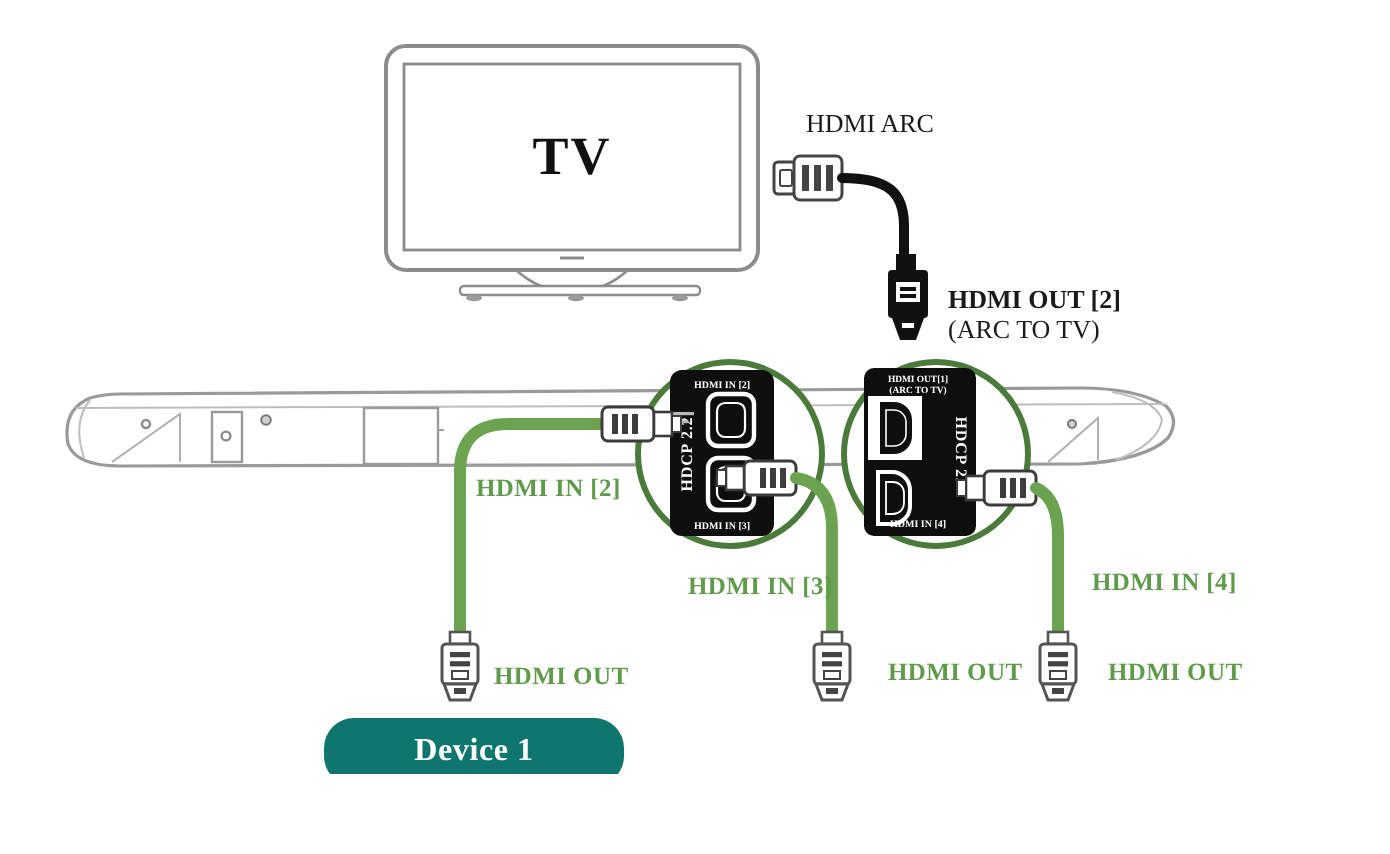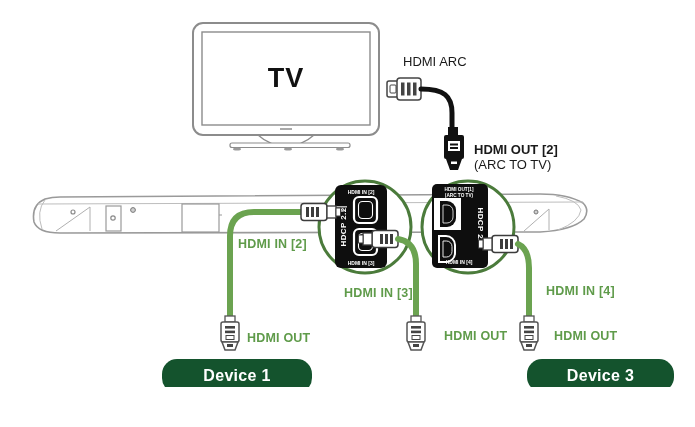--- a/index.html
+++ b/index.html
@@ -1,26 +1,26 @@
 <!DOCTYPE html>
 <html><head>
 <meta charset="utf-8">
 <style>
   html,body{margin:0;padding:0;background:#fff;}
   .stage{position:relative;width:695px;height:387px;background:#fff;overflow:hidden;
-         font-family:Liberation Sans, sans-serif;}
+         font-family:Liberation Serif, serif;}
   .stage svg{position:absolute;left:0;top:0;}
   .lbl{position:absolute;white-space:nowrap;line-height:1.1;}
   .lbl.black{color:#1a1a1a;font-size:13px;}
   .lbl.bold{font-weight:700;}
   .lbl.green{color:#5f9b4a;font-size:12.5px;font-weight:700;letter-spacing:.2px;}
   .tv-label{position:absolute;left:193px;top:23px;width:186px;height:110px;
             display:flex;align-items:center;justify-content:center;
             font-size:27px;font-weight:700;color:#111;letter-spacing:1px;}
-  .device{position:absolute;height:34px;background:#14532d;border-radius:15px;
+  .device{position:absolute;height:34px;background:#0f766e;border-radius:15px;
           display:flex;align-items:center;justify-content:center;
           color:#fff;font-weight:700;font-size:16px;letter-spacing:.3px;}
   .d1{left:162px;top:359px;width:150px;}
   .d2{left:353px;top:359px;width:147px;height:33px;}
   .d3{left:527px;top:359px;width:147px;height:33px;}
 </style>
 </head>
 <body>
 
 <div class="stage">
@@ -148,17 +148,14 @@
 <div class="lbl green" style="left:344px;top:287px;">HDMI IN [3]</div>
 <div class="lbl green" style="left:546px;top:285px;">HDMI IN [4]</div>
 
 <div class="lbl green" style="left:247px;top:332px;">HDMI OUT</div>
 <div class="lbl green" style="left:444px;top:330px;">HDMI OUT</div>
 <div class="lbl green" style="left:554px;top:330px;">HDMI OUT</div>
 
 <div class="device d1">
       <span>Device 1</span>
     </div>
-<div class="device d3">
-      <span>Device 3</span>
-    </div>
 
 </div>
 
 </body></html>

